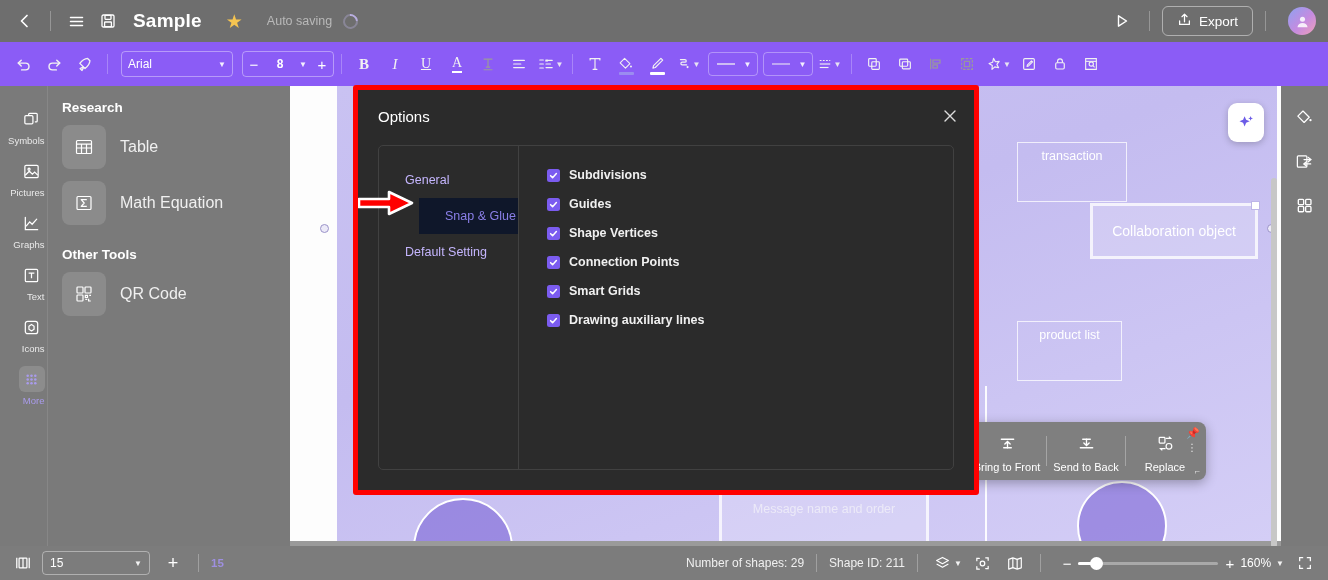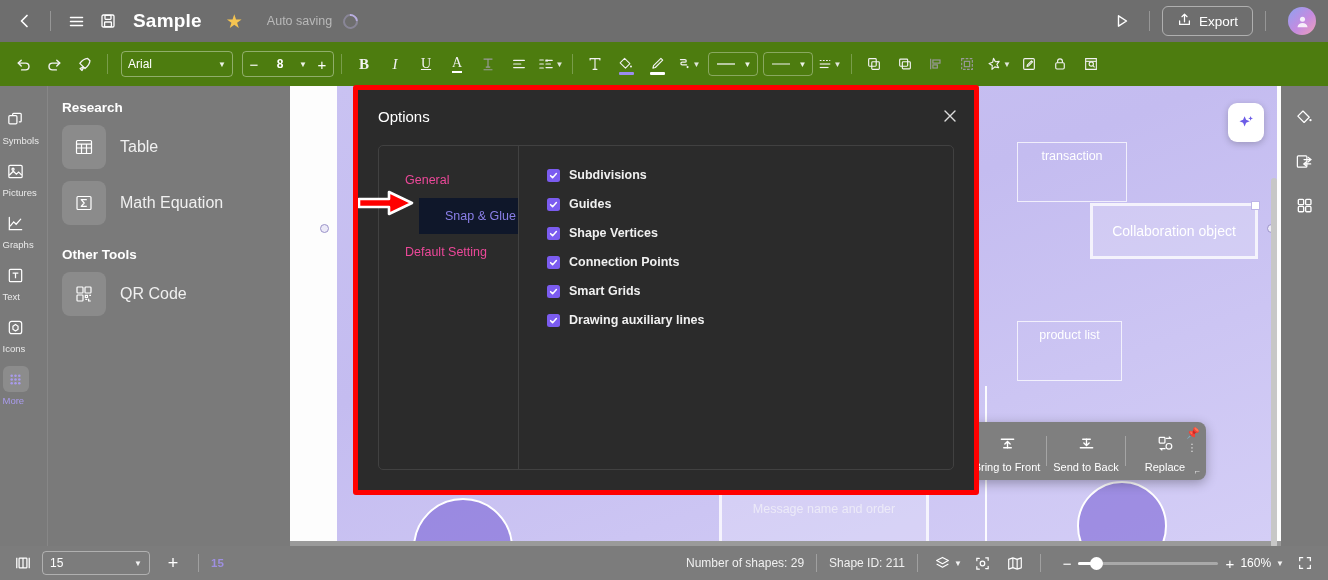--- a/index.html
+++ b/index.html
@@ -39,21 +39,21 @@
   }
   .avatar {
     width:28px;height:28px;border-radius:50%;margin-left:10px;
     background:linear-gradient(135deg,#8ea2f0 0%,#c58be0 55%,#f0a0b8 100%);
     display:flex;align-items:center;justify-content:center;
   }
 
   
   .toolbar {
     position:absolute; left:0; top:42px; width:1328px; height:44px;
-    background:#4d7c0f; display:flex; align-items:center; padding-left:8px; gap:1px;
+    background:#8b5cf6; display:flex; align-items:center; padding-left:8px; gap:1px;
   }
   .tic {
     width:30px;height:30px;display:flex;align-items:center;justify-content:center;
     border-radius:4px;cursor:pointer;color:#f2f2f2;
   }
   .tic.dim{color:#9a9a9a;cursor:default;}
   .tdiv{width:1px;height:20px;background:rgba(255,255,255,.25);margin:0 6px;}
   .font-select{
     width:112px;height:26px;border:1px solid rgba(255,255,255,.38);border-radius:4px;
     display:flex;align-items:center;padding:0 6px;font-size:12px;margin-left:6px;cursor:pointer;
@@ -72,21 +72,21 @@
   }
   .caret{font-size:8px;opacity:.9;}
 
   
   .rail {
     position:absolute; left:0; top:86px; width:47px; height:494px;
     background:#7a7a7a; padding-top:14px;
     display:flex;flex-direction:column;align-items:center;gap:2px;
   }
   .rail-item{
-    width:42px;padding:6px 0 4px;display:flex;flex-direction:column;align-items:flex-start;gap:3px;
+    width:42px;padding:6px 0 4px;display:flex;flex-direction:column;align-items:flex-end;gap:3px;
     border-radius:6px;cursor:pointer;
   }
   .rail-item .lbl{font-size:9.5px;color:#eaeaea;}
   .rail-item.active .lbl{color:#a99bec;}
   .rail-item.active .ricon{background:rgba(255,255,255,.14);border-radius:6px;}
   .ricon{width:26px;height:26px;display:flex;align-items:center;justify-content:center;}
 
   
   .panel{
     position:absolute;left:47px;top:86px;width:243px;height:494px;
@@ -162,21 +162,21 @@
     position:absolute;right:10px;top:12px;width:28px;height:28px;display:flex;
     align-items:center;justify-content:center;cursor:pointer;font-size:17px;color:#ddd;
   }
   .dlg-body{
     position:absolute;left:20px;top:55px;width:576px;height:325px;
     border:1px solid #414141;border-radius:5px;display:flex;
   }
   .dlg-tabs{width:140px;border-right:1px solid #414141;padding-top:16px;}
   .dlg-tab{
     height:36px;display:flex;align-items:center;padding-left:26px;font-size:12.5px;
-    color:#ec4899;cursor:pointer;
+    color:#c4b5fd;cursor:pointer;
   }
   .dlg-tab.active{background:#0f172a;color:#8a7fe8;font-weight:normal;margin-left:40px;}
   .dlg-opts{flex:1;padding:22px 0 0 28px;}
   .opt-row{display:flex;align-items:center;gap:9px;margin-bottom:15px;cursor:pointer;}
   .cbx{
     width:13px;height:13px;border-radius:2.5px;background:#7b5cf0;
     display:flex;align-items:center;justify-content:center;flex:0 0 auto;
   }
   .cbx svg{display:block;}
   .opt-lbl{font-size:12.5px;color:#f0f0f0;font-weight:bold;}

